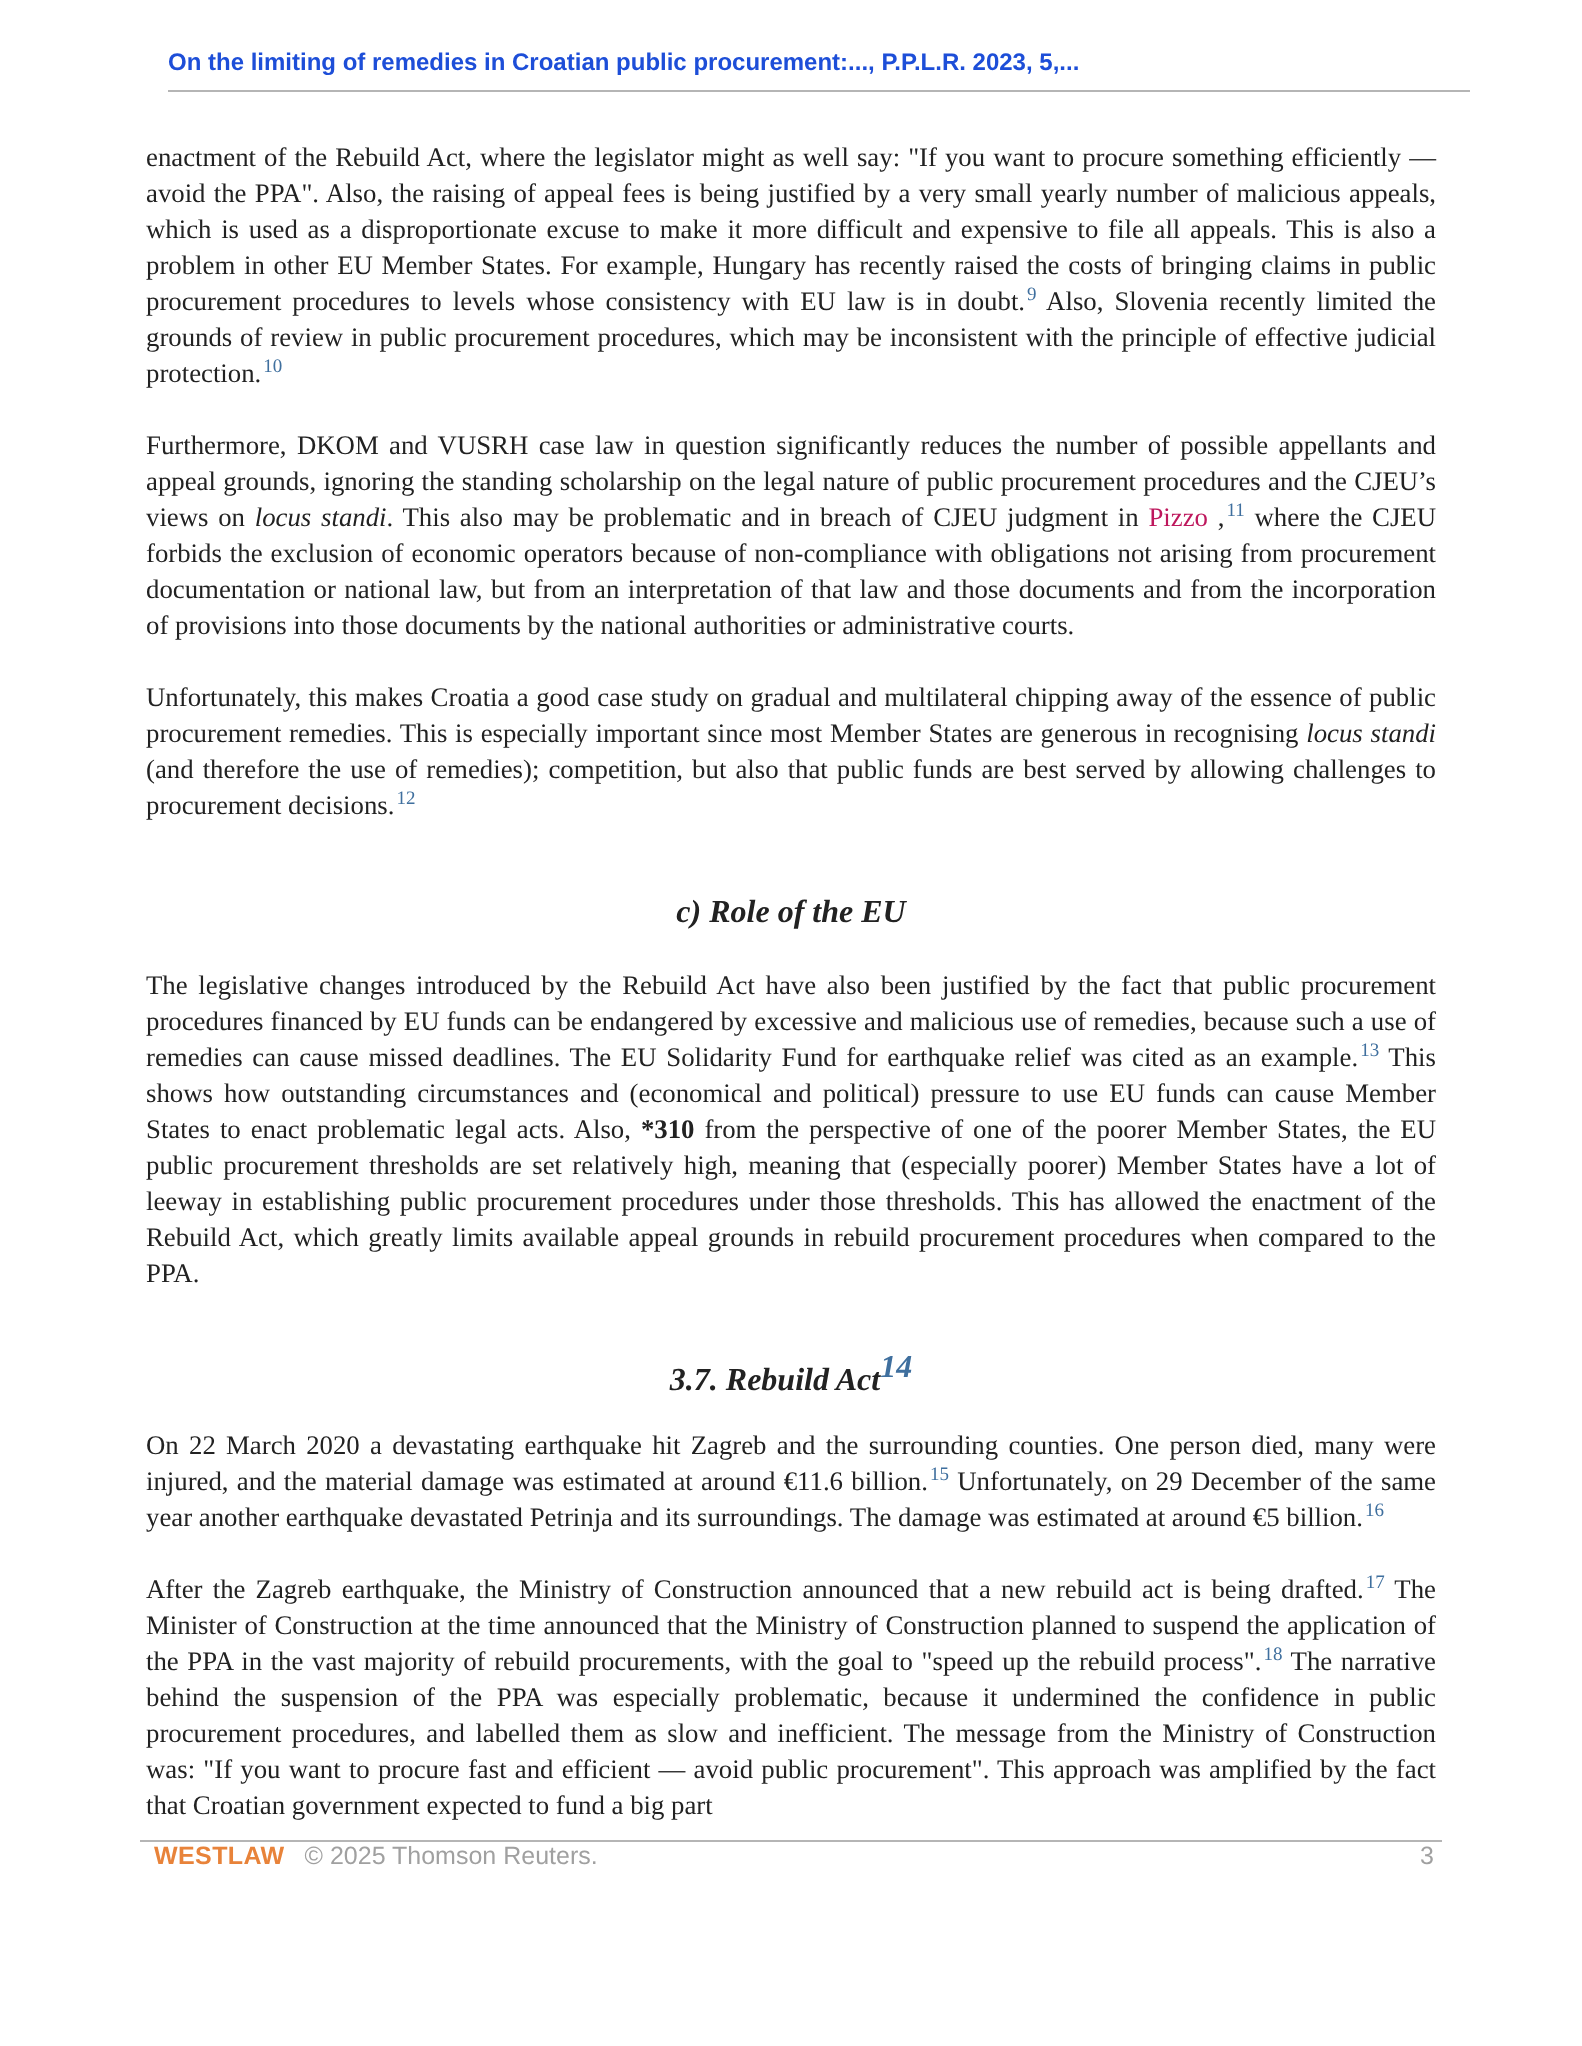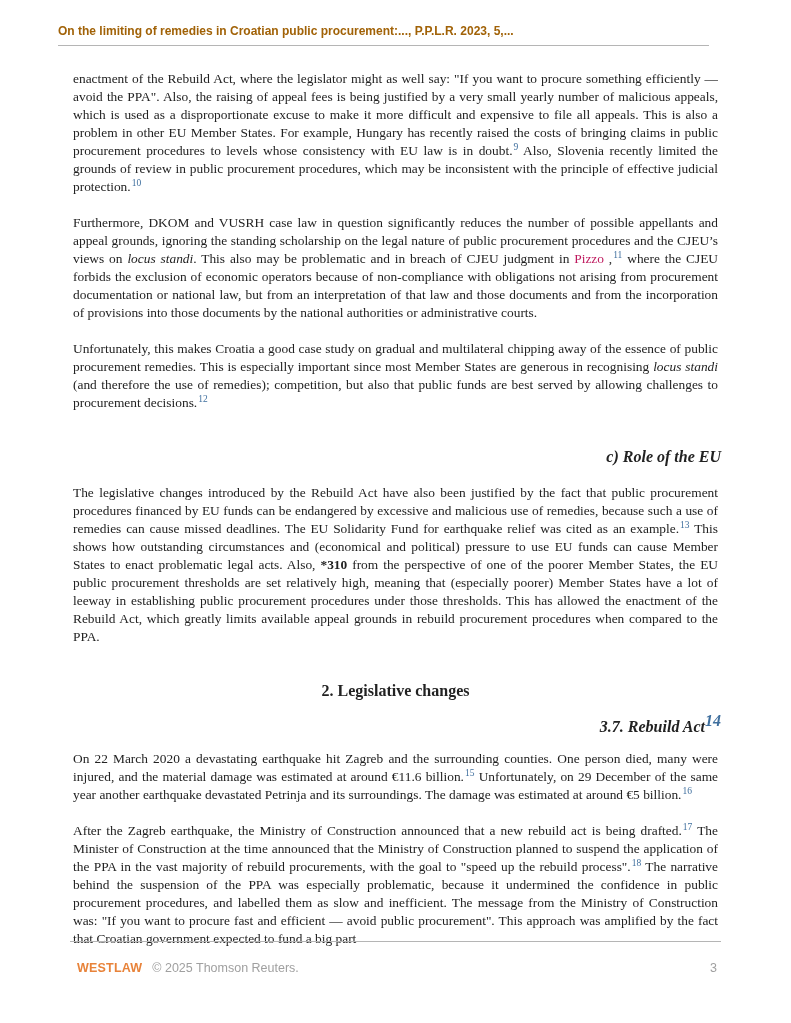--- a/index.html
+++ b/index.html
@@ -1,37 +1,37 @@
 <!DOCTYPE html>
 <html><head>
   <meta charset="utf-8">
   <style>
     html, body { margin: 0; padding: 0; background: #ffffff; }
     body { width: 791px; height: 1023px; position: relative; overflow: hidden; }
     .header {
-      position: absolute; left: 58px; top: 24px; width: 651px;
+      position: absolute; left: 84px; top: 24px; width: 651px;
       font-family: "Liberation Sans", sans-serif; font-size: 12px; font-weight: bold;
-      color: #a16207; padding-bottom: 7px; border-bottom: 1px solid #b5b5b5;
+      color: #1d4ed8; padding-bottom: 7px; border-bottom: 1px solid #b5b5b5;
     }
     .content {
       position: absolute; left: 70px; top: 67px; width: 651px;
       font-family: "Liberation Serif", serif; font-size: 13.4px; line-height: 18px;
       color: #222222;
     }
     .content p { margin: 3px; text-align: justify; }
     .p1 { margin-bottom: 18px !important; }
     .fn { color: #3f6f9e; font-size: 9.5px; vertical-align: super; line-height: 0; margin-left: 1px; }
     .link { color: #be185d; }
-    .h-sub { text-align: right; font-style: italic; font-size: 16px; margin: 0; }
+    .h-sub { text-align: center; font-style: italic; font-size: 16px; margin: 0; }
     .h-main { text-align: center; font-size: 16px; margin: 0; }
     .h-fn { color: #3f6f9e; font-size: 16px; vertical-align: super; line-height: 0; font-style: italic; }
     .star { font-weight: bold; }
     .footer {
-      position: absolute; left: 70px; top: 941px; width: 651px;
-      border-top: 1px solid #b5b5b5; padding-top: 19px;
+      position: absolute; left: 70px; top: 920px; width: 651px;
+      border-top: 1px solid #b5b5b5; padding-top: 0;
       font-family: "Liberation Sans", sans-serif; font-size: 12.5px; color: #a0a0a0;
       display: flex; align-items: center;
     }
     .brand { color: #e8833a; font-weight: bold; margin-left: 7px; margin-right: 10px; letter-spacing: 0.2px; }
     .pagenum { margin-left: auto; margin-right: 4px; }
   </style>
 </head>
 <body>
 
 <div class="header">
@@ -42,21 +42,20 @@
   <p class="p1"><span>enactment of the Rebuild Act, where the legislator might as well say: "If you want to procure something efficiently — avoid the PPA". Also, the raising of appeal fees is being justified by a very small yearly number of malicious appeals, which is used as a disproportionate excuse to make it more difficult and expensive to file all appeals. This is also a problem in other EU Member States. For example, Hungary has recently raised the costs of bringing claims in public procurement procedures to levels whose consistency with EU law is in doubt.</span><a class="fn">9</a><span> Also, Slovenia recently limited the grounds of review in public procurement procedures, which may be inconsistent with the principle of effective judicial protection.</span><a class="fn">10</a></p>
 
   <p style="margin-bottom:18px"><span>Furthermore, DKOM and VUSRH case law in question significantly reduces the number of possible appellants and appeal grounds, ignoring the standing scholarship on the legal nature of public procurement procedures and the CJEU’s views on </span><i>locus standi</i><span>. This also may be problematic and in breach of CJEU judgment in </span> <a class="link">Pizzo</a><span> ,</span><a class="fn">11</a><span> where the CJEU forbids the exclusion of economic operators because of non-compliance with obligations not arising from procurement documentation or national law, but from an interpretation of that law and those documents and from the incorporation of provisions into those documents by the national authorities or administrative courts.</span></p>
 
   <p style="margin-bottom:36px"><span>Unfortunately, this makes Croatia a good case study on gradual and multilateral chipping away of the essence of public procurement remedies. This is especially important since most Member States are generous in recognising </span><i>locus standi</i><span> (and therefore the use of remedies); competition, but also that public funds are best served by allowing challenges to procurement decisions.</span><a class="fn">12</a></p>
 
   <h3 class="h-sub" style="margin-bottom:18px">c) Role of the EU</h3>
 
   <p style="margin-bottom:36px"><span>The legislative changes introduced by the Rebuild Act have also been justified by the fact that public procurement procedures financed by EU funds can be endangered by excessive and malicious use of remedies, because such a use of remedies can cause missed deadlines. The EU Solidarity Fund for earthquake relief was cited as an example.</span><a class="fn">13</a><span> This shows how outstanding circumstances and (economical and political) pressure to use EU funds can cause Member States to enact problematic legal acts. Also, </span> <span class="star">*310</span> <span> from the perspective of one of the poorer Member States, the EU public procurement thresholds are set relatively high, meaning that (especially poorer) Member States have a lot of leeway in establishing public procurement procedures under those thresholds. This has allowed the enactment of the Rebuild Act, which greatly limits available appeal grounds in rebuild procurement procedures when compared to the PPA.</span></p>
 
-  <h2 class="h-main" style="margin-bottom:18px">2. Legislative changes</h2>
 
   <h3 class="h-sub" style="margin-bottom:14px"><span>3.7. Rebuild Act</span><a class="h-fn">14</a></h3>
 
   <p style="margin-bottom:18px"><span>On 22 March 2020 a devastating earthquake hit Zagreb and the surrounding counties. One person died, many were injured, and the material damage was estimated at around €11.6 billion.</span><a class="fn">15</a><span> Unfortunately, on 29 December of the same year another earthquake devastated Petrinja and its surroundings. The damage was estimated at around €5 billion.</span><a class="fn">16</a></p>
 
   <p><span>After the Zagreb earthquake, the Ministry of Construction announced that a new rebuild act is being drafted.</span><a class="fn">17</a><span> The Minister of Construction at the time announced that the Ministry of Construction planned to suspend the application of the PPA in the vast majority of rebuild procurements, with the goal to "speed up the rebuild process".</span><a class="fn">18</a><span> The narrative behind the suspension of the PPA was especially problematic, because it undermined the confidence in public procurement procedures, and labelled them as slow and inefficient. The message from the Ministry of Construction was: "If you want to procure fast and efficient — avoid public procurement". This approach was amplified by the fact that Croatian government expected to fund a big part</span></p>
 </div>
 
 <div class="footer">
   <span class="brand">WESTLAW</span>

